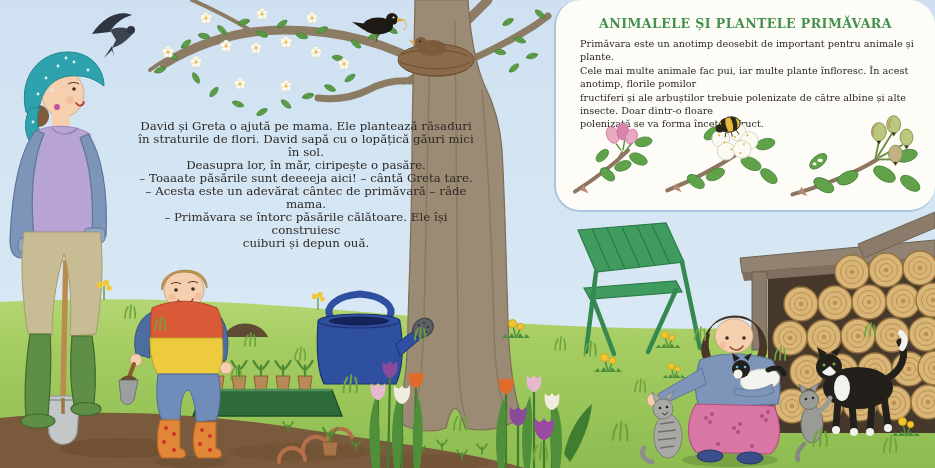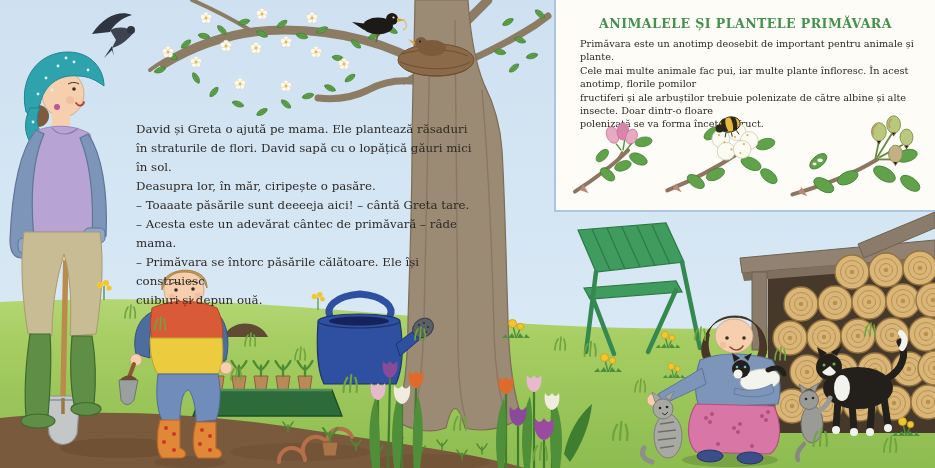--- a/index.html
+++ b/index.html
@@ -1,22 +1,22 @@
 <!DOCTYPE html>
 <html><head>
 <meta charset="utf-8">
 <style>
   html,body{margin:0;padding:0;background:#e8e8e8;}
   .stage{position:relative;width:935px;height:468px;overflow:hidden;
          font-family:"DejaVu Serif","Liberation Serif",serif;background:#d3e4f2;}
   .stage svg.scene{position:absolute;left:0;top:0;}
   .left-story{position:absolute;left:136px;top:120px;width:340px;
-              font-size:11.8px;line-height:19px;color:#2e2a26;white-space:pre-line;}
+              font-size:11.8px;line-height:13px;color:#2e2a26;white-space:pre-line;text-align:center;}
   .panel{position:absolute;left:554px;top:0;width:381px;height:212px;box-sizing:border-box;
-         background:#fdfcf6;border-left:2px solid #a9c6de;border-bottom:2px solid #a9c6de;}
+         background:#fdfcf6;border-left:2px solid #a9c6de;border-bottom:2px solid #a9c6de;border-radius:26px;}
   .panel-heading{margin:16px 4px 0 4px;text-align:center;color:#44914e;font-weight:bold;
                  font-size:12.6px;letter-spacing:0.4px;}
   .panel-body{margin:6px 6px 0 24px;font-size:9.7px;line-height:13.4px;color:#2e2a26;white-space:pre-line;}
   .stages{position:absolute;left:2px;right:2px;bottom:2px;height:108px;display:flex;
           justify-content:space-between;align-items:flex-end;padding:0 8px 2px 10px;}
 </style>
 </head>
 <body>
 
 <div class="stage">

